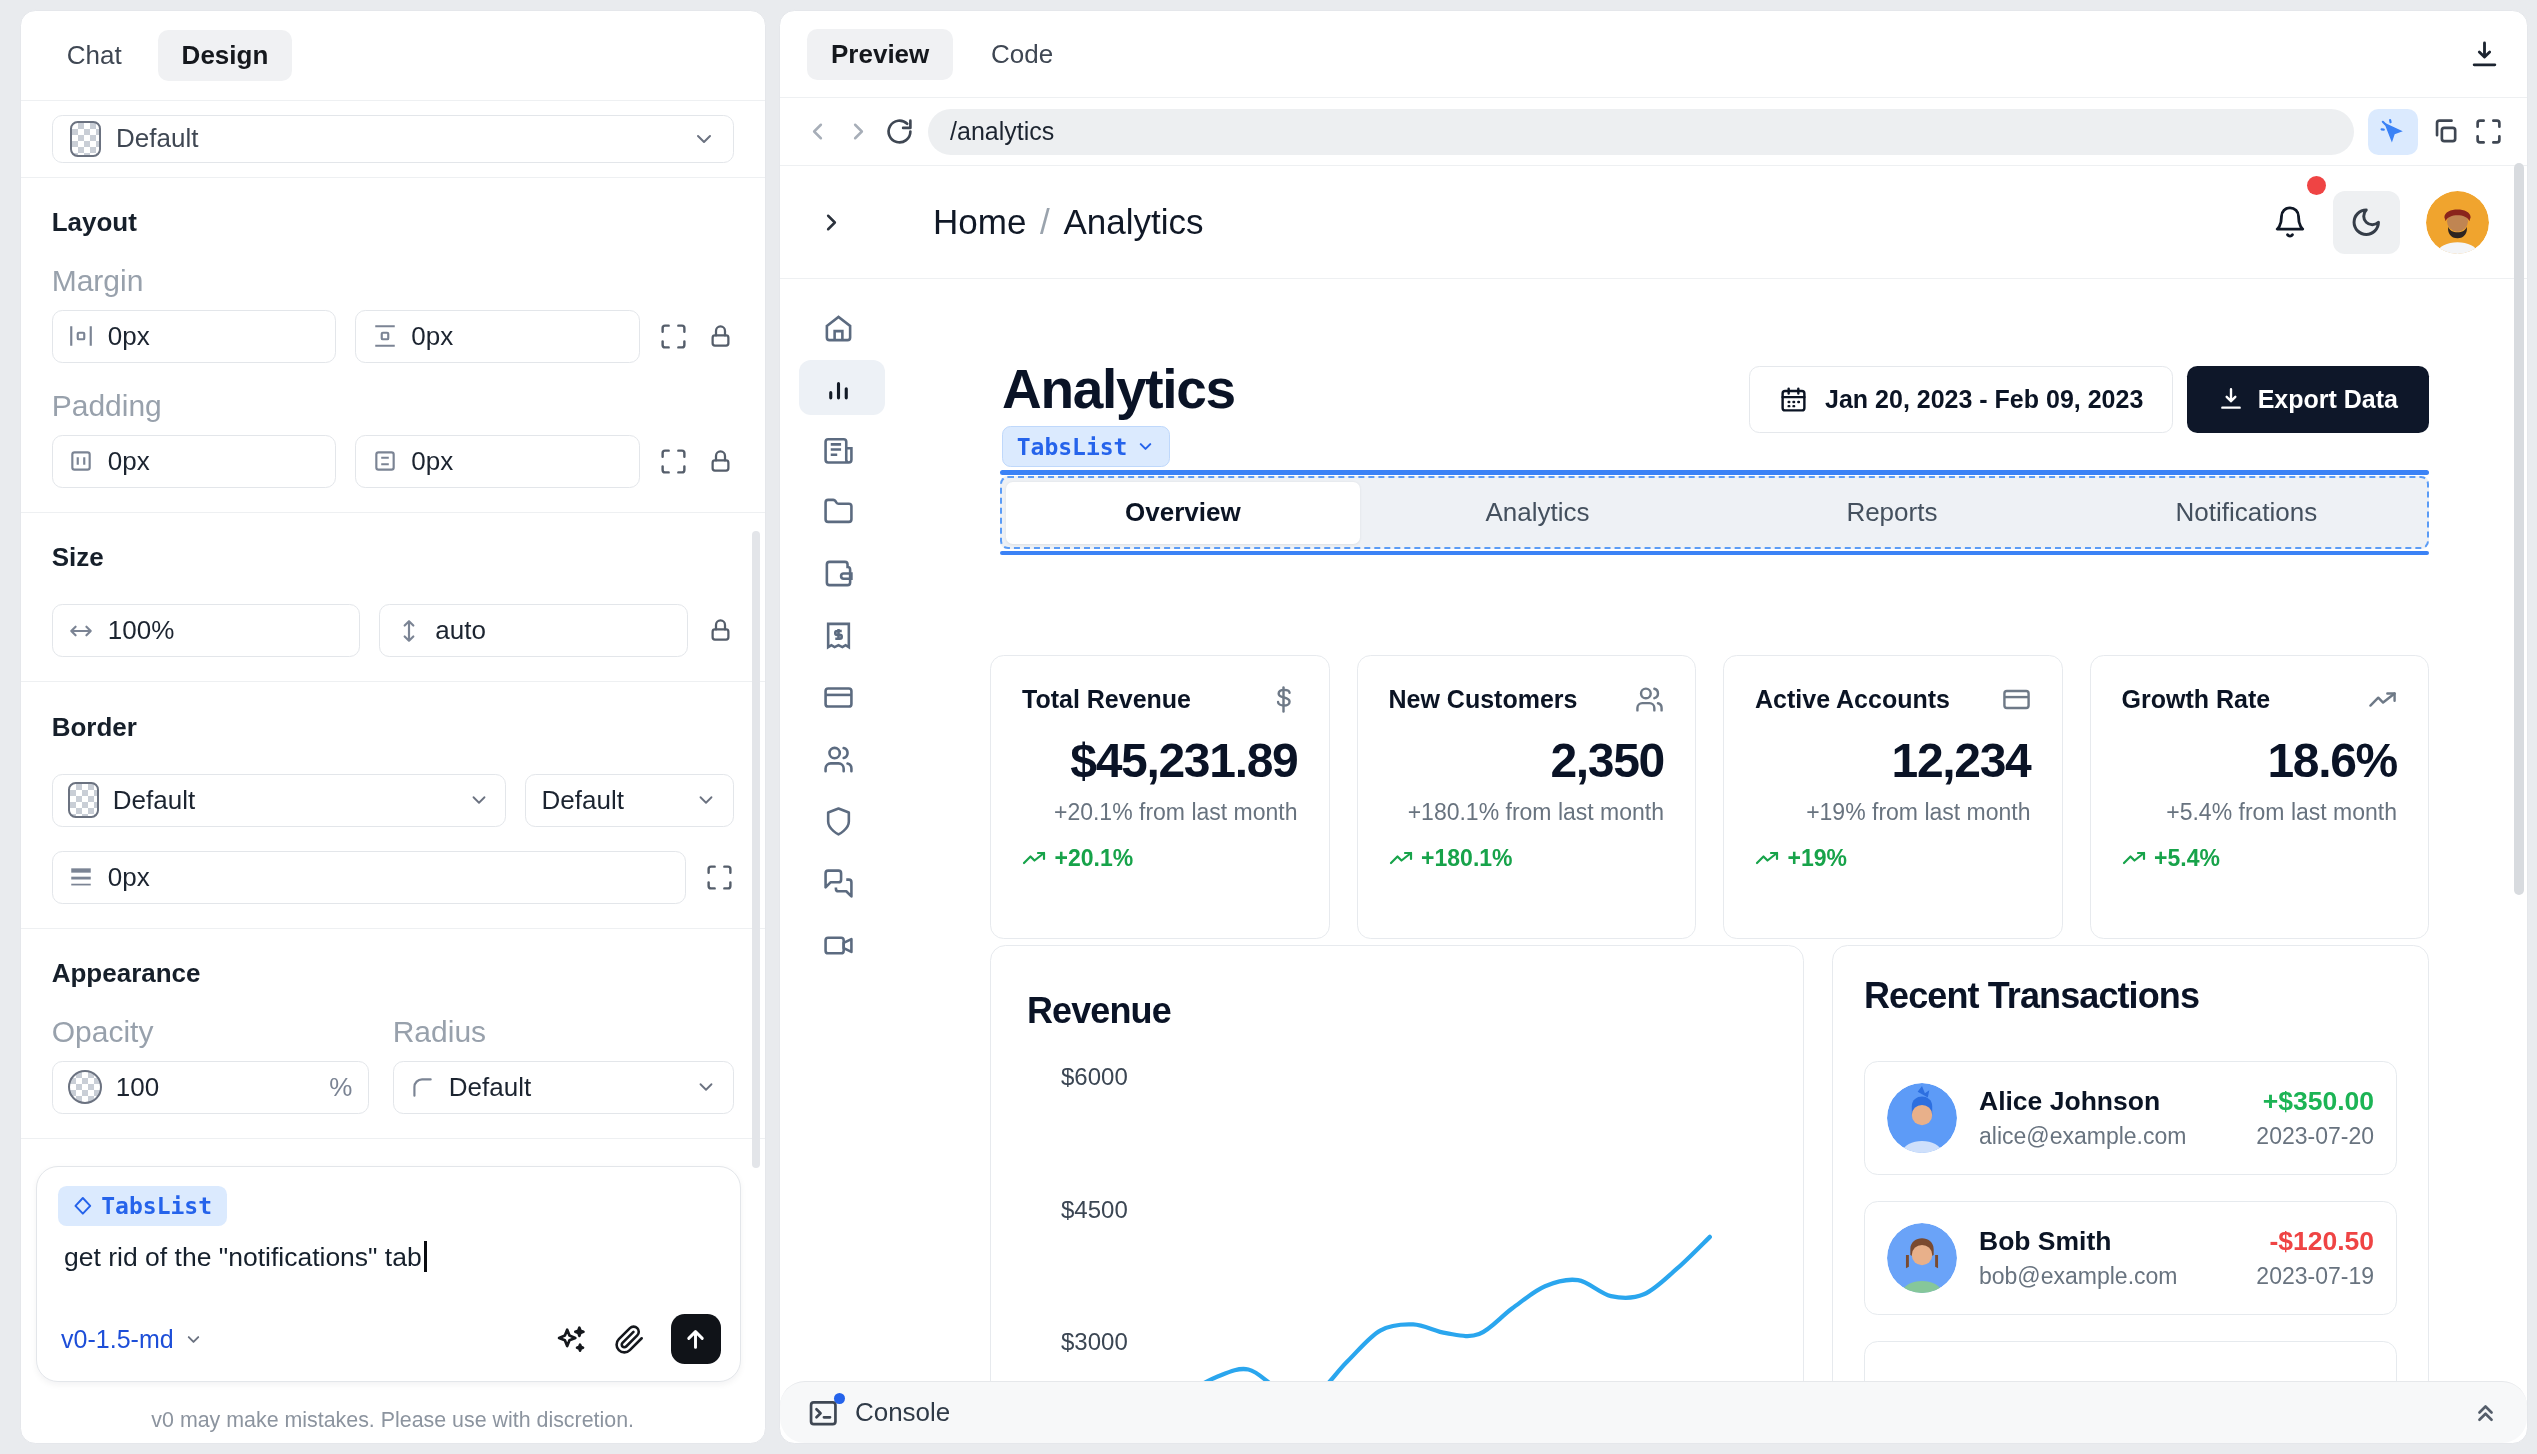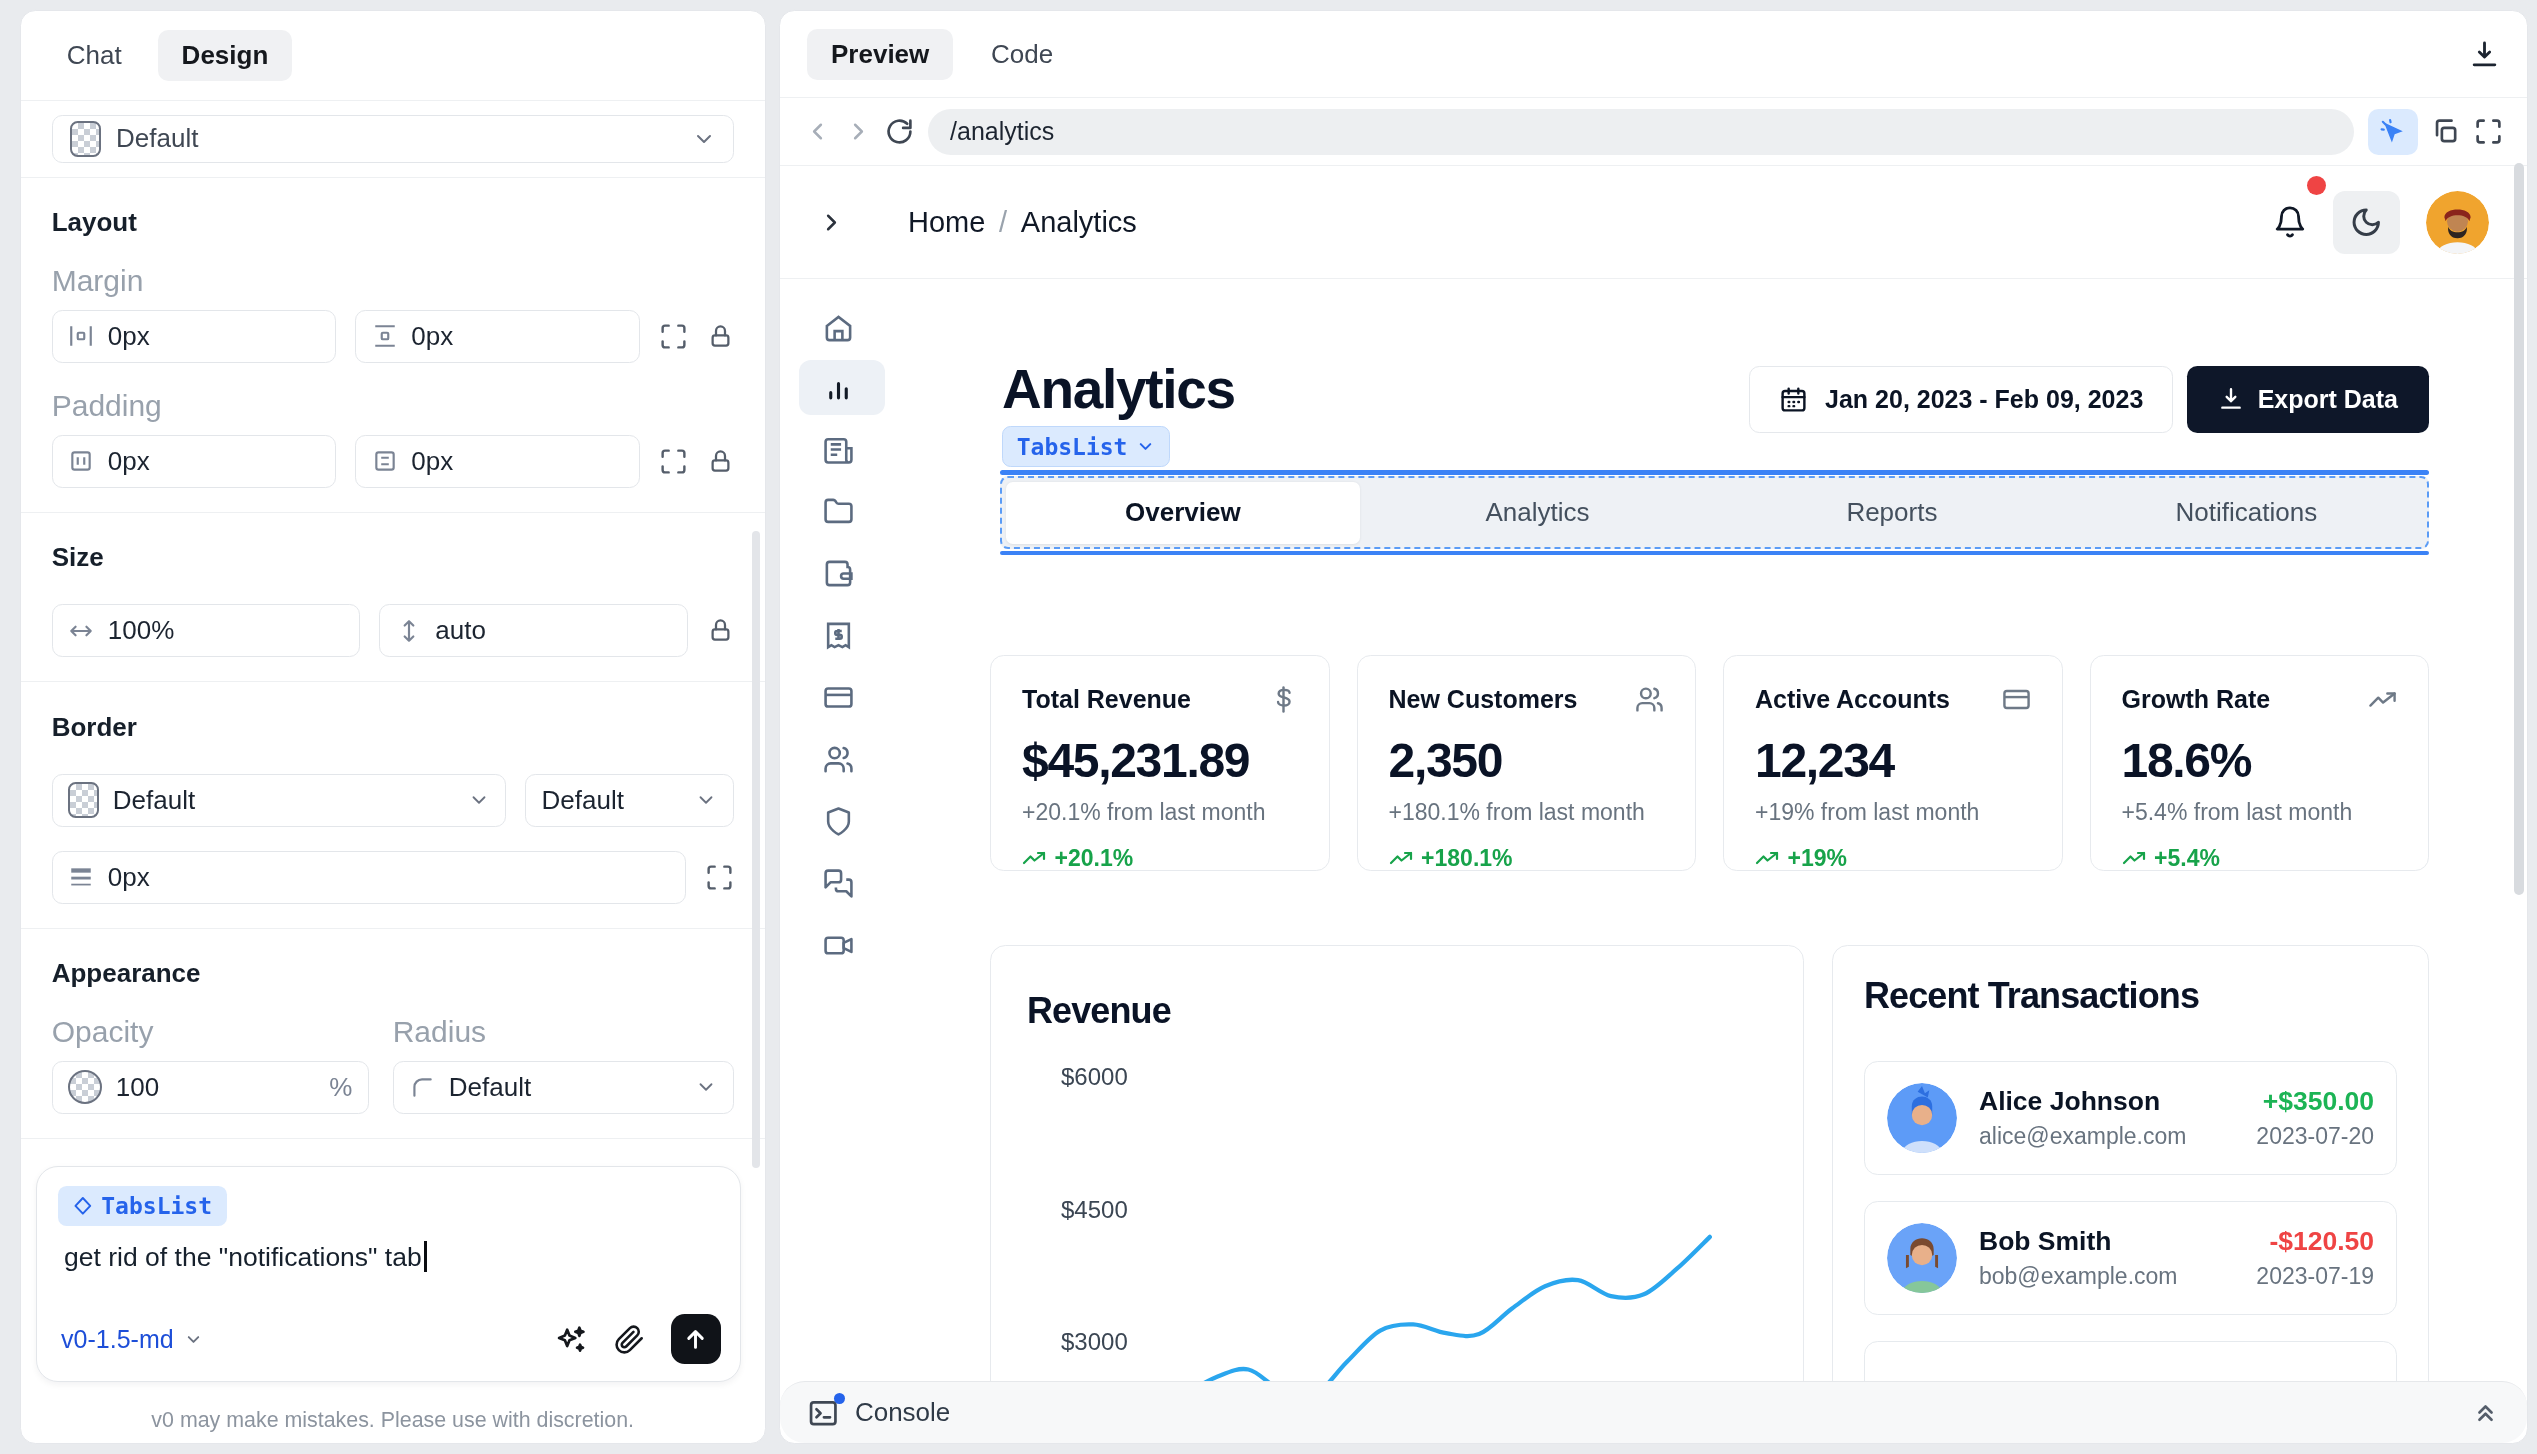--- a/index.html
+++ b/index.html
@@ -42,21 +42,21 @@
   .lp-footer{position:absolute;bottom:10.3px;left:0;right:0;text-align:center;font-size:21.4px;color:#8c949f;}
   
   .rp-header{height:86px;display:flex;align-items:center;padding:0 27px;gap:13.7px;}
   .dl{margin-left:auto;color:#1c2430;display:flex;}
   .navrow{height:67px;display:flex;align-items:center;padding:0 24px;gap:13.7px;}
   .navico{color:#a7aeb8;display:flex;flex:none;}
   .navico.dark{color:#3f4753;}
   .urlpill{flex:1;height:46px;background:#edeff1;border-radius:24px;display:flex;align-items:center;padding:0 22px;font-size:25px;color:#1c2430;}
   .inspill{width:50px;height:46px;background:#dbeafe;border-radius:10.3px;display:flex;align-items:center;justify-content:center;flex:none;}
   .crumbrow{height:112px;display:flex;align-items:center;padding:0 38px;}
-  .crumbs{display:flex;align-items:center;gap:13.7px;margin-left:63px;font-size:29px;color:#101826;}
+  .crumbs{display:flex;align-items:center;gap:13.7px;margin-left:88px;font-size:35px;color:#101826;}
   .crumb-sep{color:#9aa3ad;}
   .right-ico{margin-left:auto;display:flex;align-items:center;gap:26px;}
   .bellwrap{position:relative;display:flex;color:#101826;}
   .reddot{position:absolute;top:-29px;right:-19px;width:19px;height:19px;border-radius:50%;background:#ef4444;}
   .moonpill{width:67px;height:63px;border-radius:12px;background:#eef0f2;display:flex;align-items:center;justify-content:center;color:#353d48;}
   .avatar{width:63px;height:63px;border-radius:50%;overflow:hidden;flex:none;}
   .rp-main{position:absolute;top:264px;left:0;right:0;bottom:62px;overflow:hidden;}
   .rp-scroll{position:absolute;right:2.6px;top:152px;width:10.3px;height:732px;border-radius:6px;background:#d8dbdf;z-index:5;}
   
   .srail{position:absolute;left:0;top:0;width:154px;height:100%;}
@@ -74,21 +74,21 @@
   .tabswrap::before,.tabswrap::after{content:"";position:absolute;left:0;right:0;height:4.3px;background:#3b82f6;border-radius:2.6px;}
   .tabswrap::before{top:0;}
   .tabswrap::after{bottom:0;}
   .tabsbar{position:absolute;top:6px;bottom:6px;left:0;right:0;background:#eef1f5;border:2.6px dashed #5b9cf6;border-radius:8px;display:flex;padding:3.4px;}
   .tab{flex:1;display:flex;align-items:center;justify-content:center;font-size:26px;color:#44505e;border-radius:6.8px;}
   .tab.active{background:#fff;color:#0b1424;font-weight:700;box-shadow:0 0.9px 2.6px rgba(15,23,42,.08);}
   .ovrow{position:absolute;top:284px;left:12px;right:0;height:82px;display:flex;align-items:center;}
   .h2{font-size:39px;font-weight:800;letter-spacing:-0.9px;color:#0a1326;margin:0;}
   .cmp-label{margin-left:auto;font-size:25px;font-weight:600;color:#1f2937;margin-right:20.5px;}
   .cmp-select{width:311px;height:72px;border:1.7px solid #e5e8ec;border-radius:10.3px;display:flex;align-items:center;padding:0 24px;font-size:26px;color:#111827;background:#fff;}
-  .statsrow{position:absolute;top:380px;left:0;right:0;height:216px;display:flex;gap:27px;}
+  .statsrow{position:absolute;top:380px;left:0;right:0;height:284px;display:flex;gap:27px;text-align:right;}
   .stat{flex:1;background:#fff;border:1.7px solid #e7eaee;border-radius:13.7px;padding:29px 31px;}
   .stat-top{display:flex;align-items:center;}
   .stat-label{font-size:25px;font-weight:600;color:#0b1424;}
   .stat-ic{margin-left:auto;color:#6e7987;display:flex;}
   .stat-val{font-size:48px;font-weight:800;letter-spacing:-1.3px;color:#0a1326;margin-top:19px;}
   .stat-sub{font-size:23px;color:#68737f;margin-top:10.3px;}
   .stat-badge{display:flex;align-items:center;gap:8.6px;font-size:23px;font-weight:700;color:#17a34a;margin-top:19px;}
   .bottomrow{position:absolute;top:670px;left:0;right:0;height:530px;display:flex;gap:28px;}
   .bigcard{background:#fff;border:1.7px solid #e7eaee;border-radius:15.4px;overflow:hidden;position:relative;}
   .rev-card{width:814px;flex:none;}

